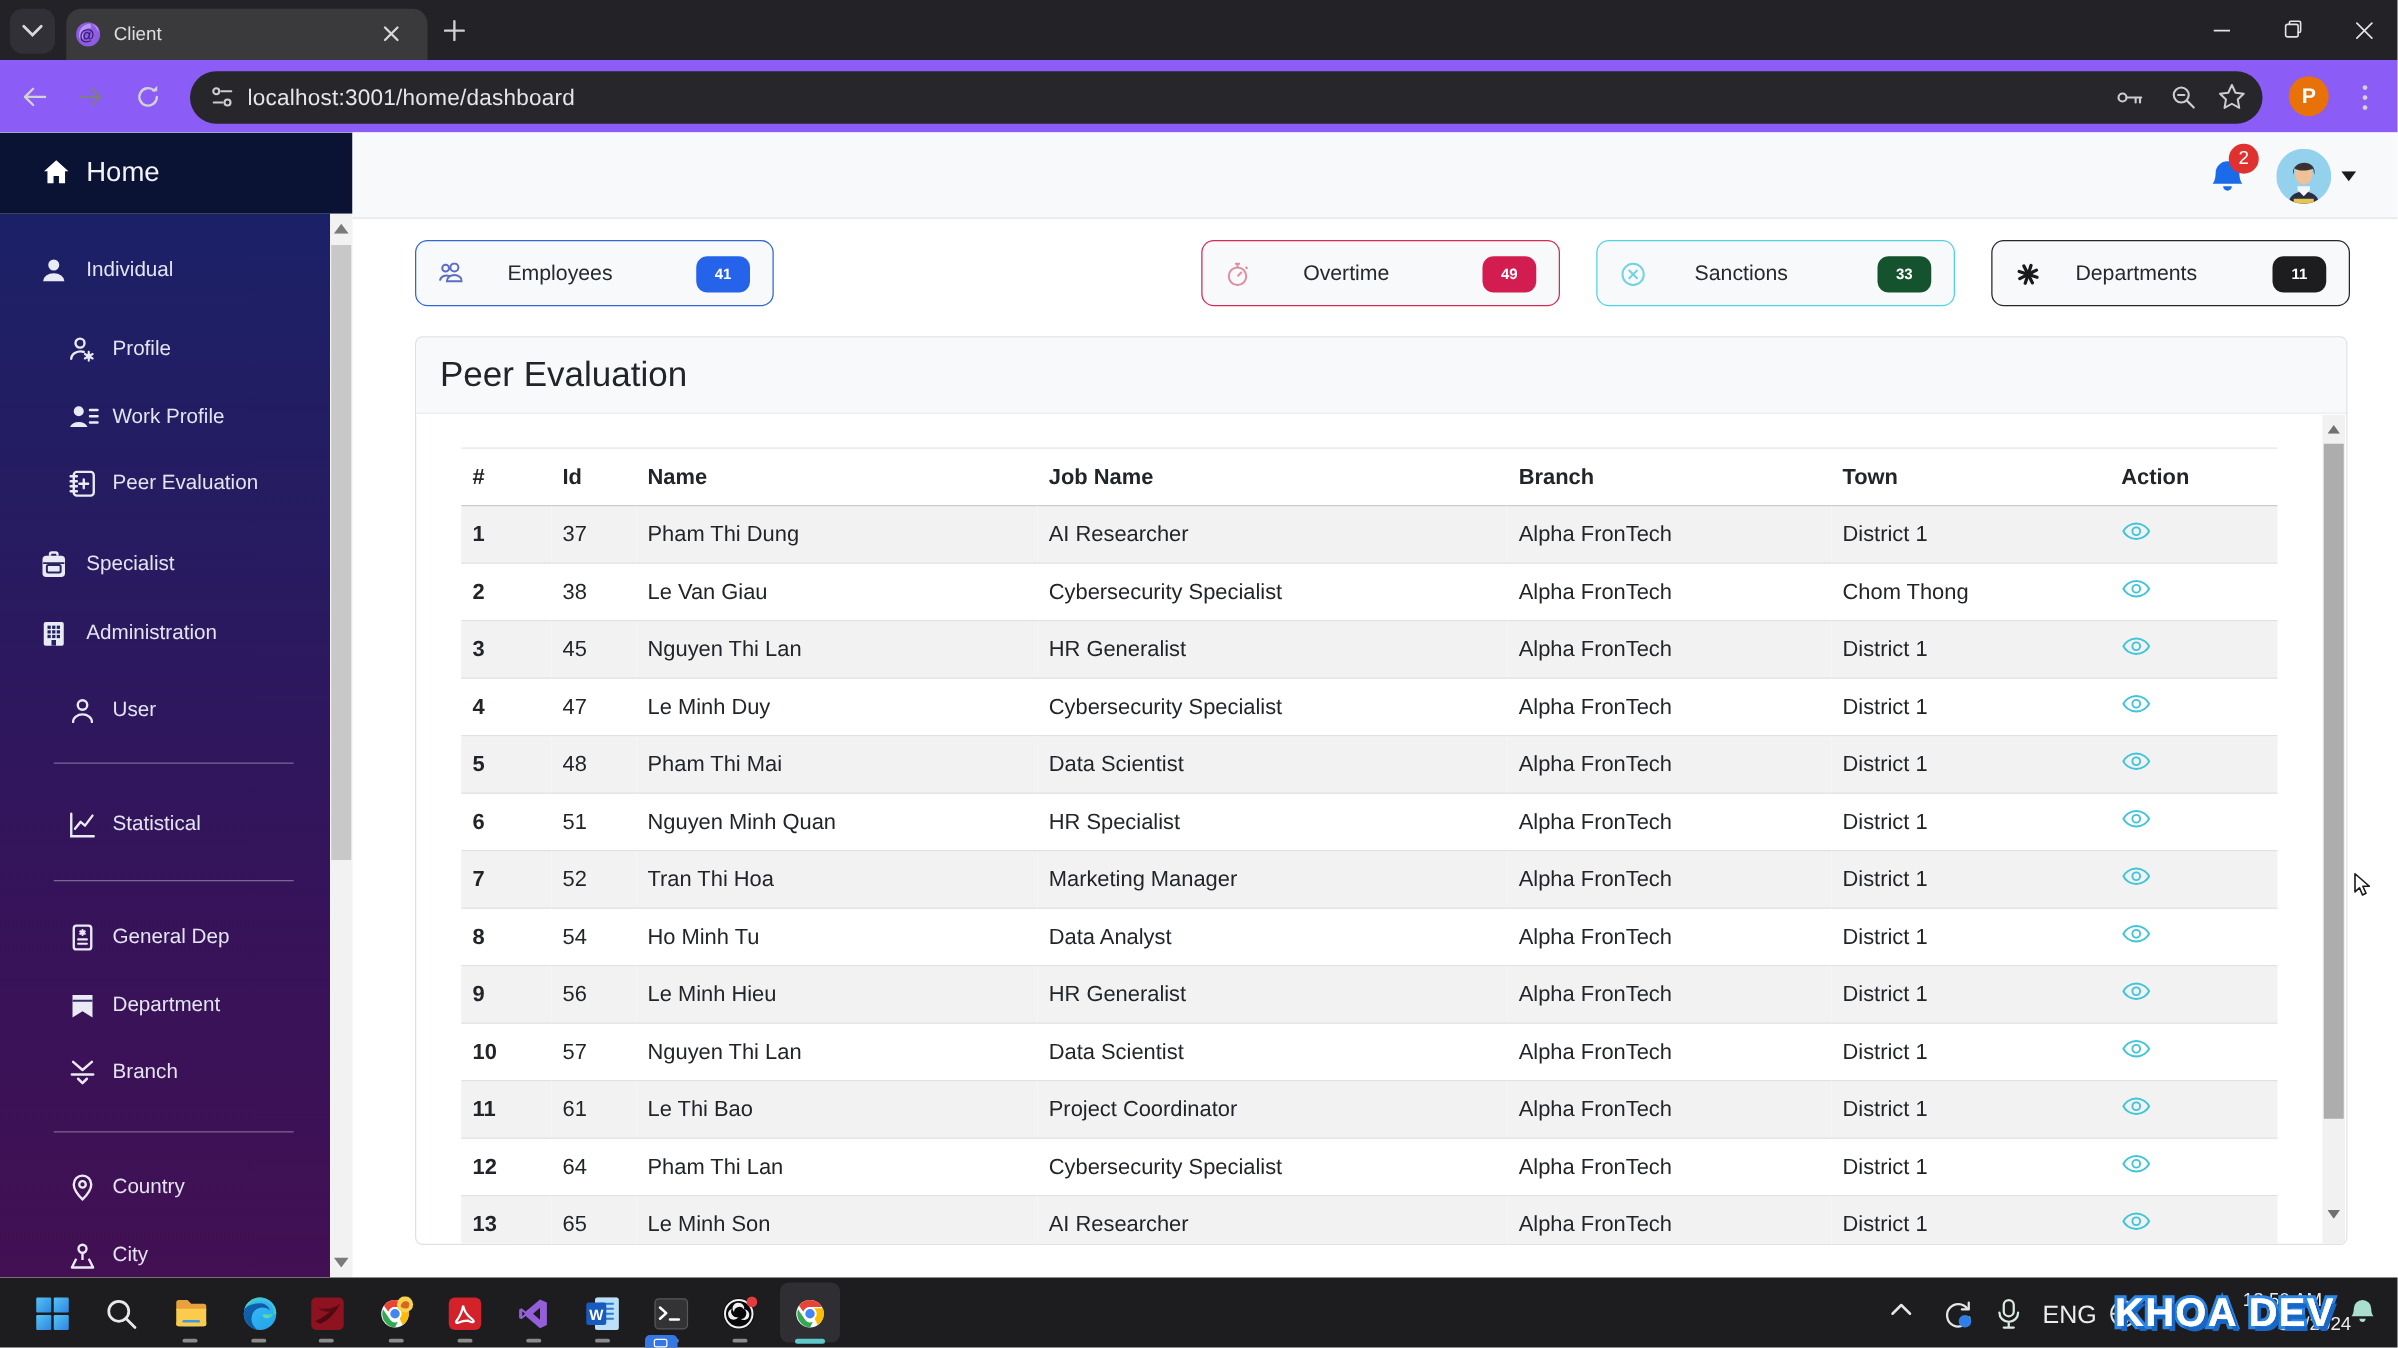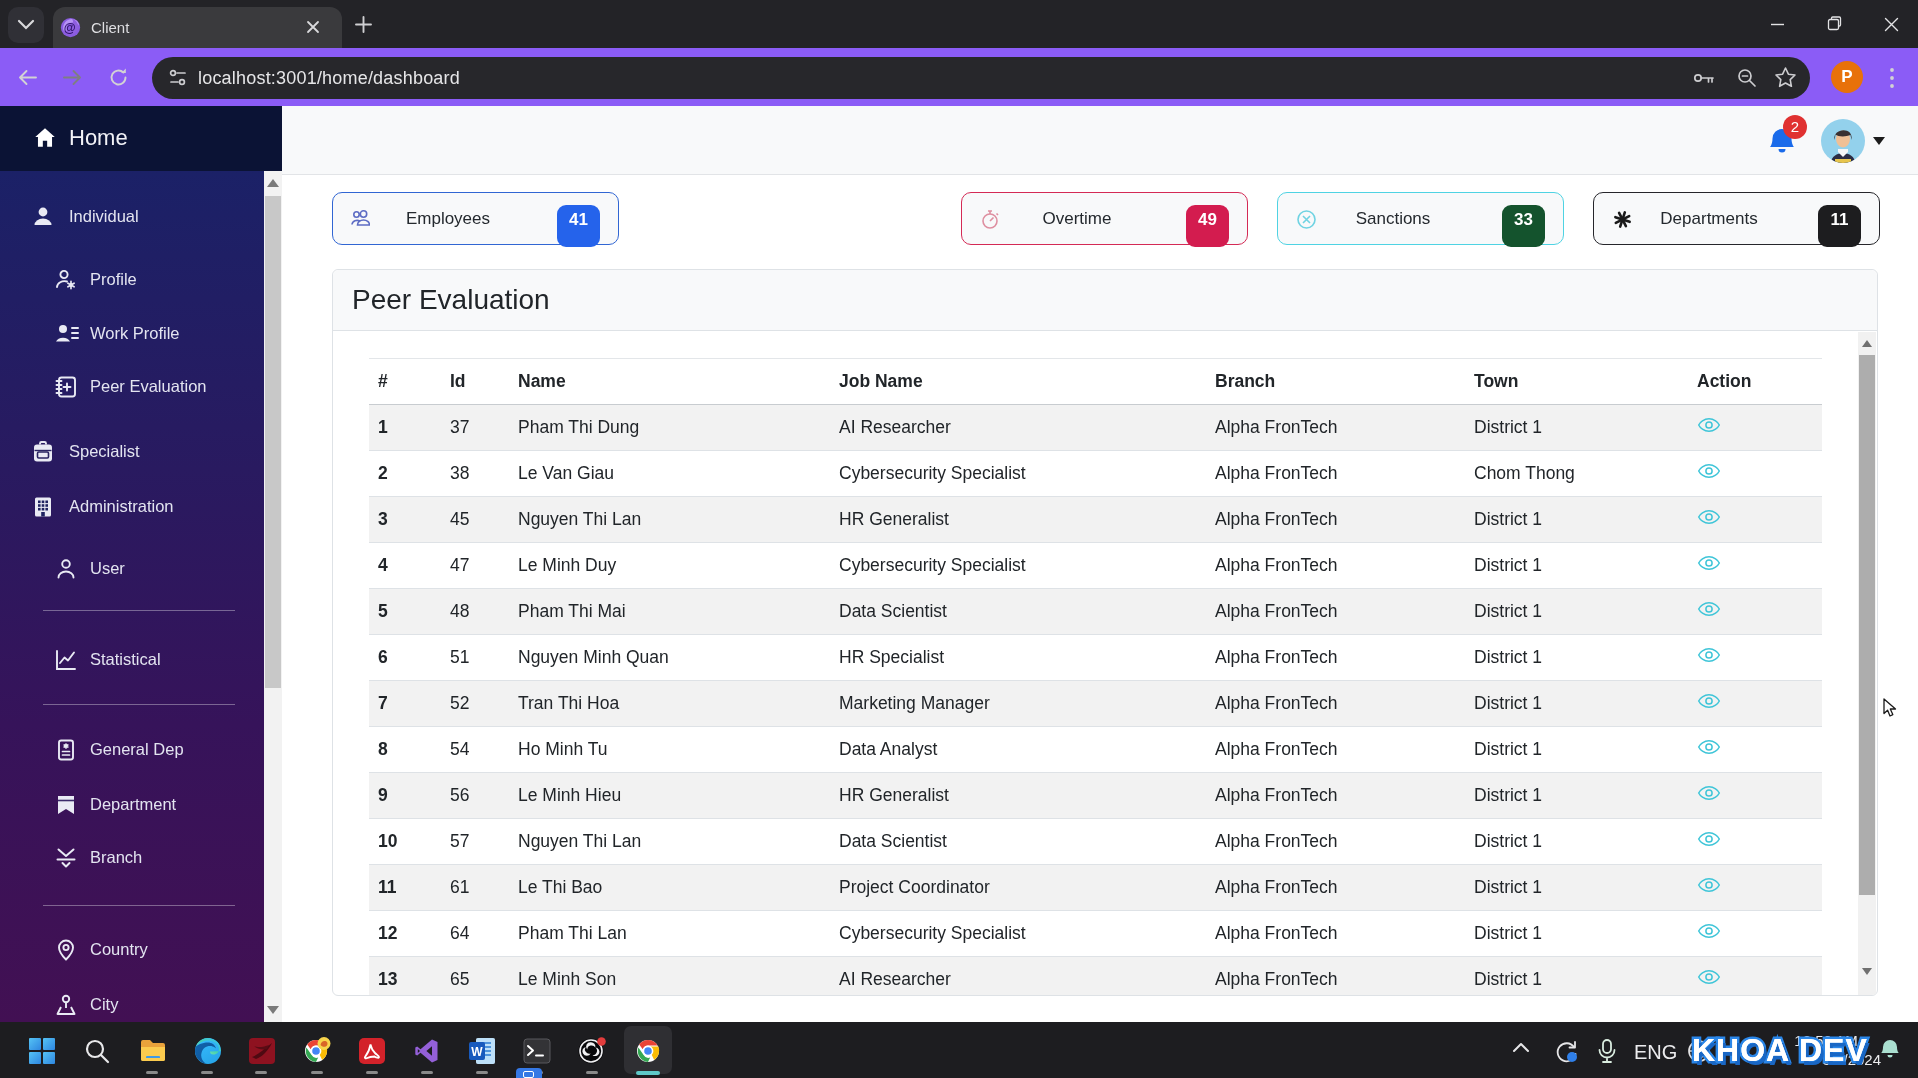--- a/index.html
+++ b/index.html
@@ -22,22 +22,22 @@
   background:linear-gradient(180deg,#1b2167 0%, #291a60 35%, #36135a 65%, #421053 100%); }
 #sidesb { position:absolute; left:264px; top:65px; width:18px; height:851px; background:#f2f2f2; }
 #sidesb .thumb { position:absolute; left:1px; top:25px; width:16px; height:492px; background:#c8c8c8; }
 .mi { position:absolute; color:#e3e4f0; font-size:16.5px; white-space:nowrap; }
 .mdiv { position:absolute; left:43px; width:192px; height:1px; background:rgba(255,255,255,0.35); }
 
 #header { position:absolute; left:282px; top:0; width:1636px; height:69px; background:#f8f9fa; border-bottom:1px solid #e2e4e7; }
 
 .card { position:absolute; top:86px; width:287px; height:53px; background:#f8f9fa; border-radius:10px; }
 .card .lbl { position:absolute; left:20px; width:190px; text-align:center; top:16px; font-size:17px; color:#24292e; }
-.badge { position:absolute; right:18px; top:12px; width:43px; height:42px; border-radius:9px;
-  color:#fff; font-weight:bold; font-size:17px; text-align:center; line-height:29px; }
+.badge { position:absolute; right:18px; top:12px; width:43px; height:29px; border-radius:9px;
+  color:#fff; font-weight:bold; font-size:12px; text-align:center; line-height:29px; }
 
 #panel { position:absolute; left:332px; top:163px; width:1546px; height:727px; border:1px solid #dee2e6; border-radius:6px; background:#fff; overflow:hidden; }
 #panelhead { position:absolute; left:0; top:0; width:100%; height:61px; background:#f8f9fa; border-bottom:1px solid #dee2e6; border-radius:6px 6px 0 0; }
 #paneltitle { position:absolute; left:19px; top:14px; font-size:28px; color:#212529; }
 table { border-collapse:collapse; table-layout:fixed; width:1453px; font-size:17.5px; color:#212529; }
 th, td { padding:0 0 0 9px; height:46px; text-align:left; font-weight:normal; vertical-align:middle; }
 th { font-weight:bold; }
 tr.odd td { background:#f2f2f2; }
 tbody tr { border-top:1px solid #dee2e6; }
 thead tr { border-top:1px solid #e3e6e9; border-bottom:1px solid #c8ccd0; }

